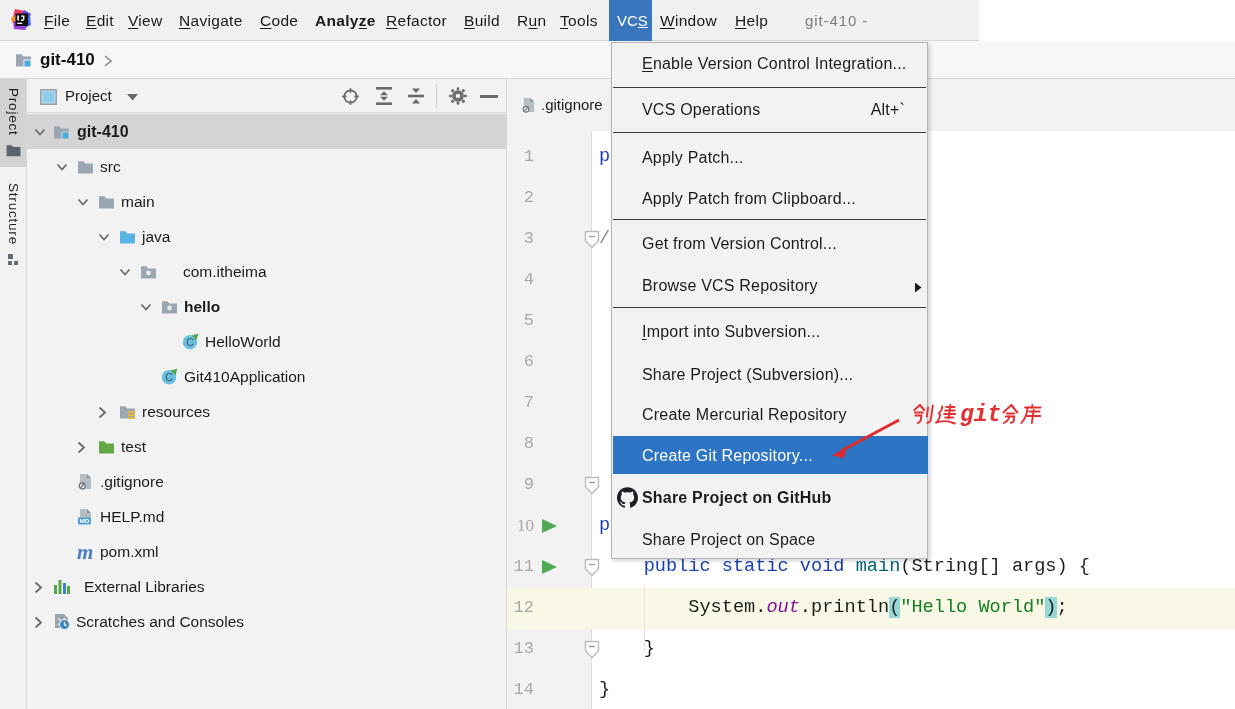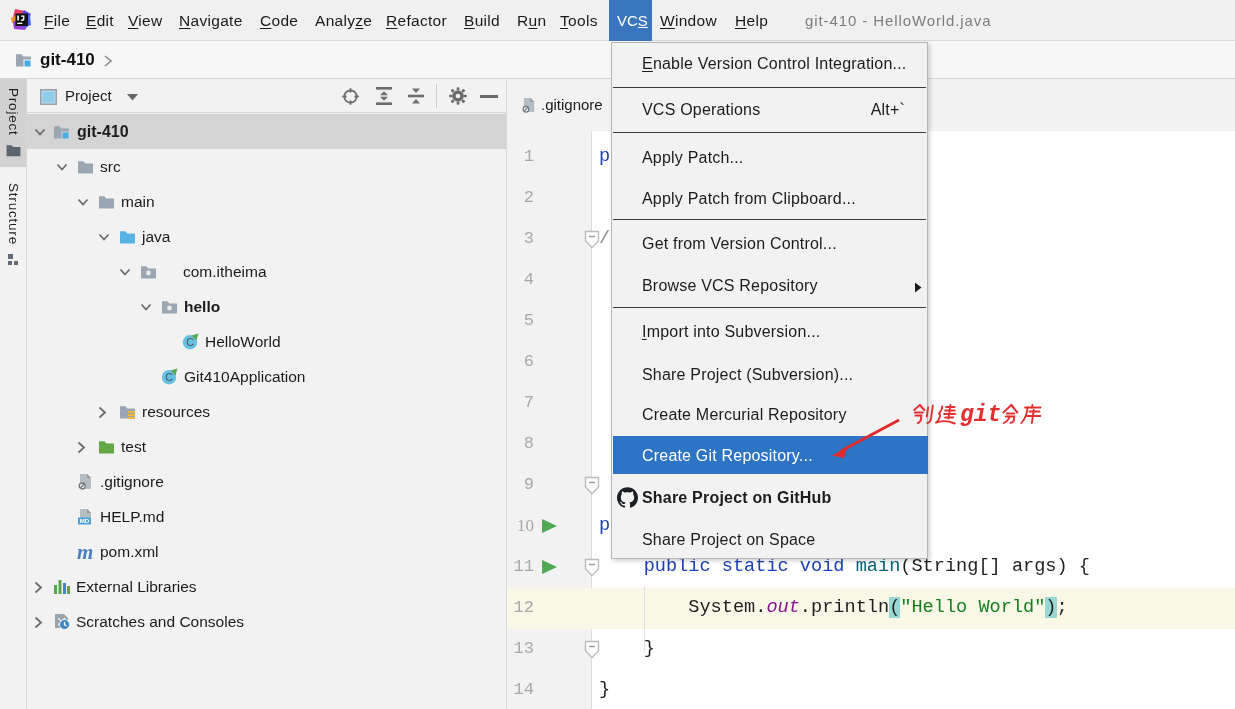--- a/index.html
+++ b/index.html
@@ -1,20 +1,20 @@
 <!DOCTYPE html>
 <html><head>
 <meta charset="utf-8">
 <style>
   html,body{margin:0;padding:0;}
   body{width:1235px;height:709px;overflow:hidden;font-family:"Liberation Sans",sans-serif;}
   #root{position:relative;width:1235px;height:709px;background:#fff;}
   .abs{position:absolute;}
   
-  #menubar{position:absolute;left:0;top:0;width:1235px;height:41px;background:#f0f0f0;border-bottom:1px solid #d9d9d9;box-sizing:border-box;}
+  #menubar{position:absolute;left:0;top:0;width:979px;height:41px;background:#f0f0f0;border-bottom:1px solid #d9d9d9;box-sizing:border-box;}
   .mitem{position:absolute;top:0;height:41px;line-height:41px;font-size:15.5px;letter-spacing:0.3px;color:#1a1a1a;white-space:pre;}
   .mitem u{text-decoration:underline;text-underline-offset:2px;}
   #vcsbox{position:absolute;left:609px;top:0;width:43px;height:41px;background:#3a76bd;}
   #vcsbox span{position:absolute;left:8px;top:0;height:41px;line-height:41px;font-size:15px;color:#fff;}
   #wintitle{position:absolute;left:805px;top:0;height:41px;line-height:41px;font-size:15px;letter-spacing:0.9px;color:#7d7d7d;}
   
   #crumb{position:absolute;left:0;top:41px;width:1235px;height:38px;background:#f7f7f7;border-bottom:1px solid #d6d6d6;box-sizing:border-box;}
   
   #stripe{position:absolute;left:0;top:79px;width:27px;height:630px;background:#f2f2f2;border-right:1px solid #d6d6d6;box-sizing:border-box;}
   .vtext{position:absolute;writing-mode:vertical-rl;font-size:13.5px;color:#1f1f1f;letter-spacing:0.8px;}
@@ -59,21 +59,21 @@
       <rect x="4.5" y="4.5" width="12.5" height="12.5" fill="#121212"></rect>
       <rect x="6.3" y="6.5" width="1.6" height="5" fill="#fff"></rect>
       <path d="M10 6.5 h3.4 v3.6 c0 1.2 -0.9 1.9 -2 1.9 c-0.8 0 -1.4 -0.3 -1.8 -0.8 l0.9 -1 c0.2 0.3 0.5 0.4 0.8 0.4 c0.4 0 0.7 -0.3 0.7 -0.8 v-2 h-2 z" fill="#fff"></path>
       <rect x="6.3" y="13.7" width="5" height="1.3" fill="#fff"></rect>
     </svg>
     <span class="mitem" style="left:44px;"><u>F</u>ile</span>
     <span class="mitem" style="left:86px;"><u>E</u>dit</span>
     <span class="mitem" style="left:128px;"><u>V</u>iew</span>
     <span class="mitem" style="left:179px;"><u>N</u>avigate</span>
     <span class="mitem" style="left:260px;"><u>C</u>ode</span>
-    <span class="mitem" style="left:315px;">Analy<u>z</u>e</span>
+    <span class="mitem" style="left:315px;font-weight:bold;">Analy<u>z</u>e</span>
     <span class="mitem" style="left:386px;"><u>R</u>efactor</span>
     <span class="mitem" style="left:464px;"><u>B</u>uild</span>
     <span class="mitem" style="left:517px;">R<u>u</u>n</span>
     <span class="mitem" style="left:560px;"><u>T</u>ools</span>
     <div id="vcsbox">
         <span>VC<u>S</u></span>
       </div>
     <span class="mitem" style="left:660px;"><u>W</u>indow</span>
     <span class="mitem" style="left:735px;"><u>H</u>elp</span>
     <span id="wintitle">git-410 - HelloWorld.java</span>
@@ -276,21 +276,21 @@
     <div class="trow" style="top:490px;">
       <svg class="tchev" style="left:7px;top:12px;width:9px;height:13px;">
           <polyline points="1.5,1.5 7,6.5 1.5,11.5" fill="none" stroke="#6b6b6b" stroke-width="1.8"></polyline>
         </svg>
       <svg class="ticon" style="left:26px;" viewBox="0 0 17 17">
         <rect x="1" y="7" width="3" height="9" fill="#57a64a"></rect>
         <rect x="5.5" y="2" width="3" height="14" fill="#57a64a"></rect>
         <rect x="10" y="5" width="3" height="11" fill="#3e86c0"></rect>
         <rect x="14" y="8" width="3" height="8" fill="#57a64a"></rect>
       </svg>
-      <span class="lbl" style="left:49px;">External Libraries</span>
+      <span class="lbl" style="left:57px;">External Libraries</span>
     </div>
     <div class="trow" style="top:525px;">
       <svg class="tchev" style="left:7px;top:12px;width:9px;height:13px;">
           <polyline points="1.5,1.5 7,6.5 1.5,11.5" fill="none" stroke="#6b6b6b" stroke-width="1.8"></polyline>
         </svg>
       <svg class="ticon" style="left:26px;" viewBox="0 0 17 17">
         <path d="M2 1 h9 l4 4 v10 H2 z" fill="#9aa4ad"></path>
           <path d="M5 5 l7 7 M5 12 l7 -7" stroke="#e8eced" stroke-width="1.2"></path>
         <circle cx="11.5" cy="11.5" r="5" fill="#3e86c0" stroke="#f2f2f2" stroke-width="1"></circle>
         <path d="M11.5 9 v2.7 l2 1.2" stroke="#fff" stroke-width="1.3" fill="none"></path>

